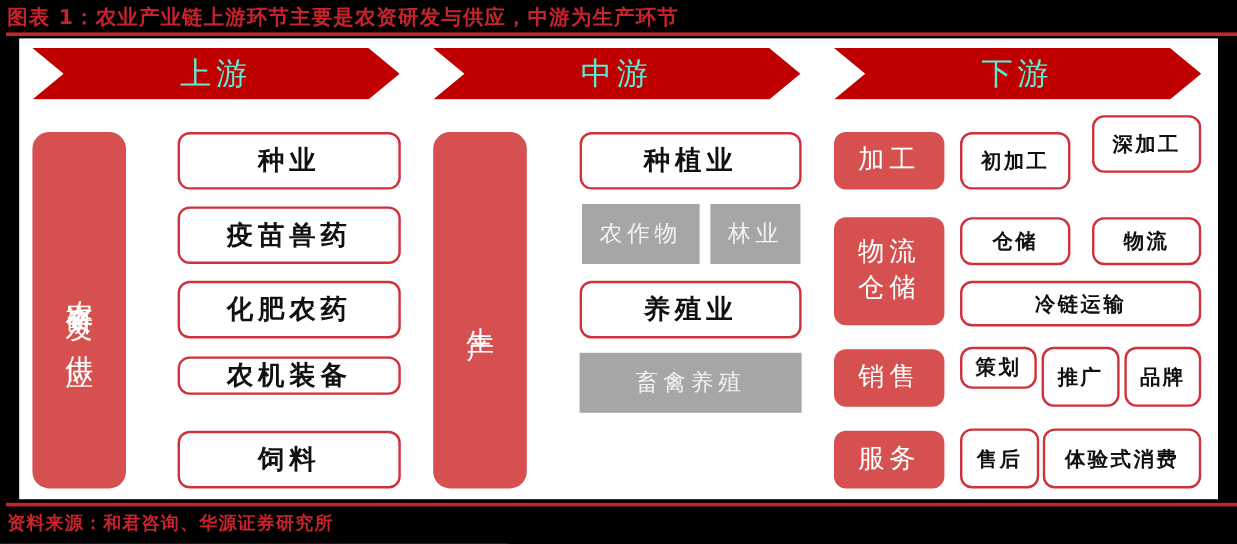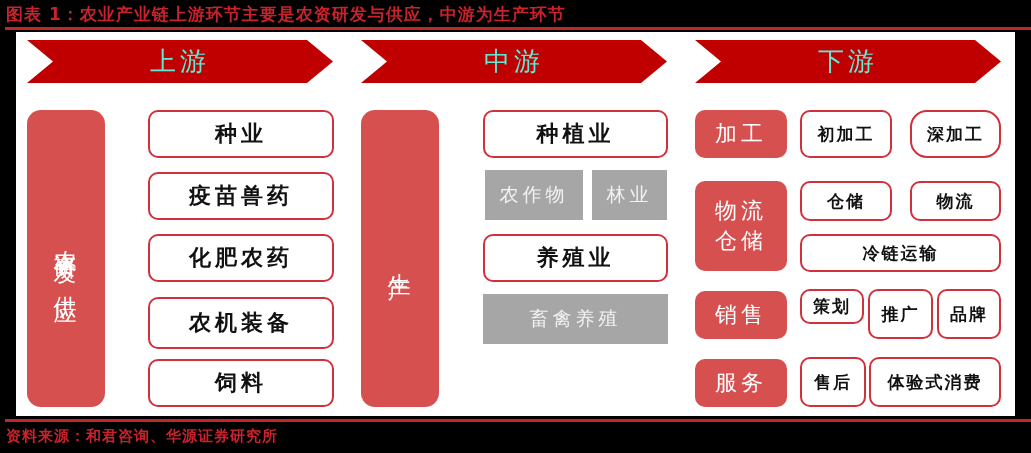--- a/index.html
+++ b/index.html
@@ -69,33 +69,33 @@
   <div class="panel"></div>
 
   <div class="chevron" style="left:27px; width:306px;">上游</div>
   <div class="chevron" style="left:361px; width:306px;">中游</div>
   <div class="chevron" style="left:695px; width:306px;">下游</div>
 
   <div class="tall" style="left:27px; top:110px; width:78px; height:297px;">农资研发+供应</div>
   <div class="rbox" style="left:148px; top:110px; width:186px; height:48px;">种业</div>
   <div class="rbox" style="left:148px; top:172px; width:186px; height:48px;">疫苗兽药</div>
   <div class="rbox" style="left:148px; top:234px; width:186px; height:48px;">化肥农药</div>
-  <div class="rbox" style="left:148px; top:297px; width:186px; height:52px;">农机装备</div>
+  <div class="rbox" style="left:148px; top:297px; width:186px; height:32px;">农机装备</div>
   <div class="rbox" style="left:148px; top:359px; width:186px; height:48px;">饲料</div>
 
   <div class="tall" style="left:361px; top:110px; width:78px; height:297px;">生产</div>
   <div class="rbox" style="left:483px; top:110px; width:185px; height:48px;">种植业</div>
   <div class="gbox" style="left:485px; top:170px; width:98px; height:50px;">农作物</div>
   <div class="gbox" style="left:592px; top:170px; width:75px; height:50px;">林业</div>
   <div class="rbox" style="left:483px; top:234px; width:185px; height:48px;">养殖业</div>
   <div class="gbox" style="left:483px; top:294px; width:185px; height:50px;">畜禽养殖</div>
 
   <div class="lbl" style="left:695px; top:110px; width:92px; height:48px;">加工</div>
   <div class="rbox sm" style="left:800px; top:110px; width:92px; height:48px;">初加工</div>
-  <div class="rbox sm" style="left:910px; top:110px; width:91px; height:48px;border-radius:17px;">深加工</div>
+  <div class="rbox sm" style="left:910px; top:96px; width:91px; height:48px;">深加工</div>
 
   <div class="lbl" style="left:695px; top:181px; width:92px; height:90px; flex-direction:column;">
     <span>物流</span>
     <span>仓储</span>
   </div>
   <div class="rbox sm" style="left:800px; top:181px; width:92px; height:40px;">仓储</div>
   <div class="rbox sm" style="left:910px; top:181px; width:91px; height:40px;">物流</div>
   <div class="rbox sm" style="left:800px; top:234px; width:201px; height:38px;">冷链运输</div>
 
   <div class="lbl" style="left:695px; top:291px; width:92px; height:48px;">销售</div>

